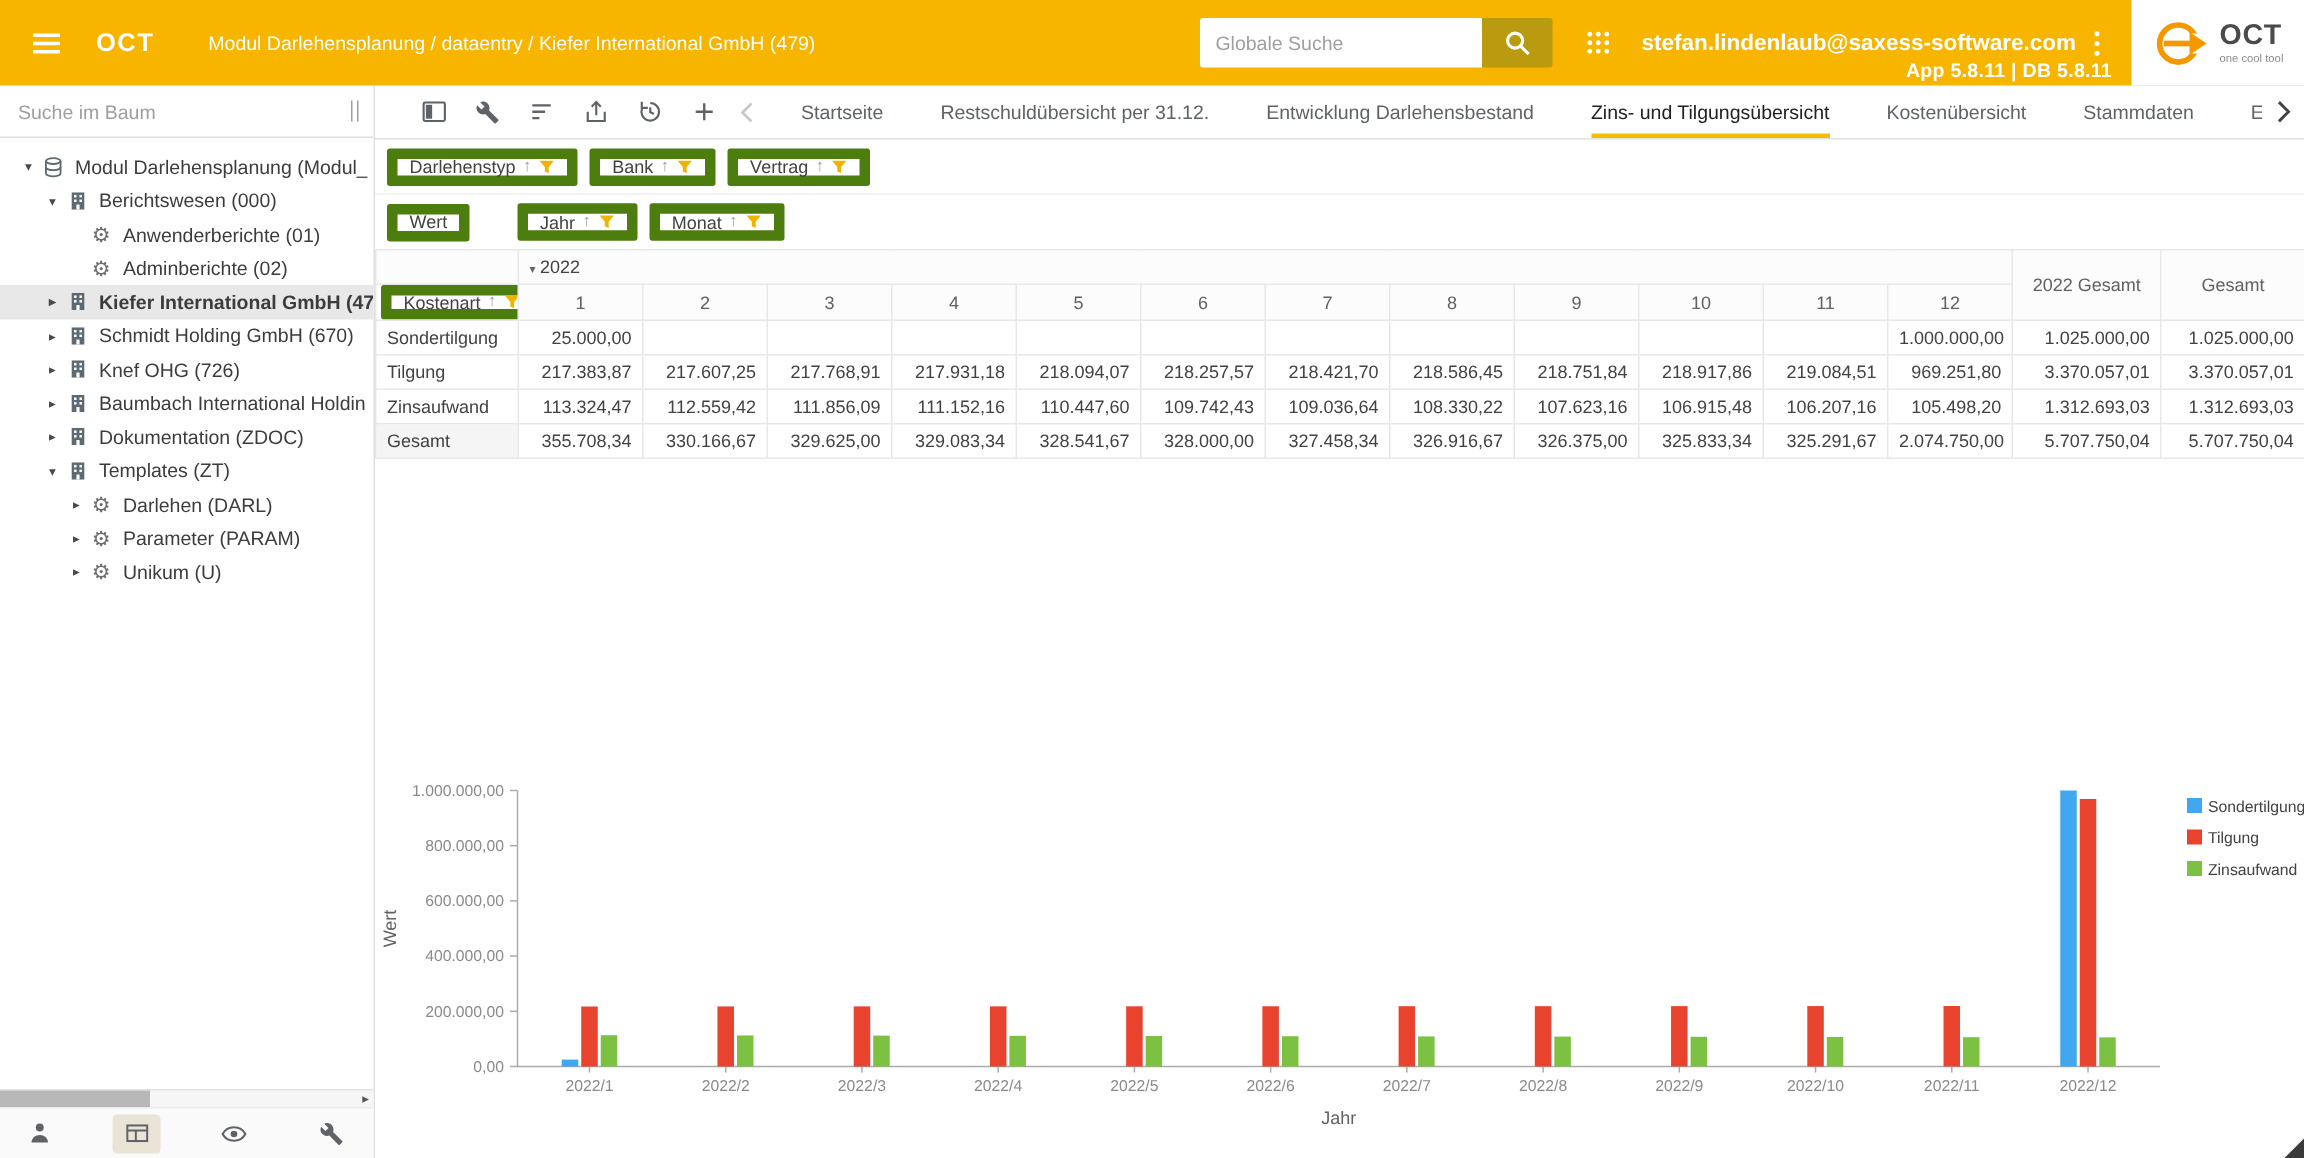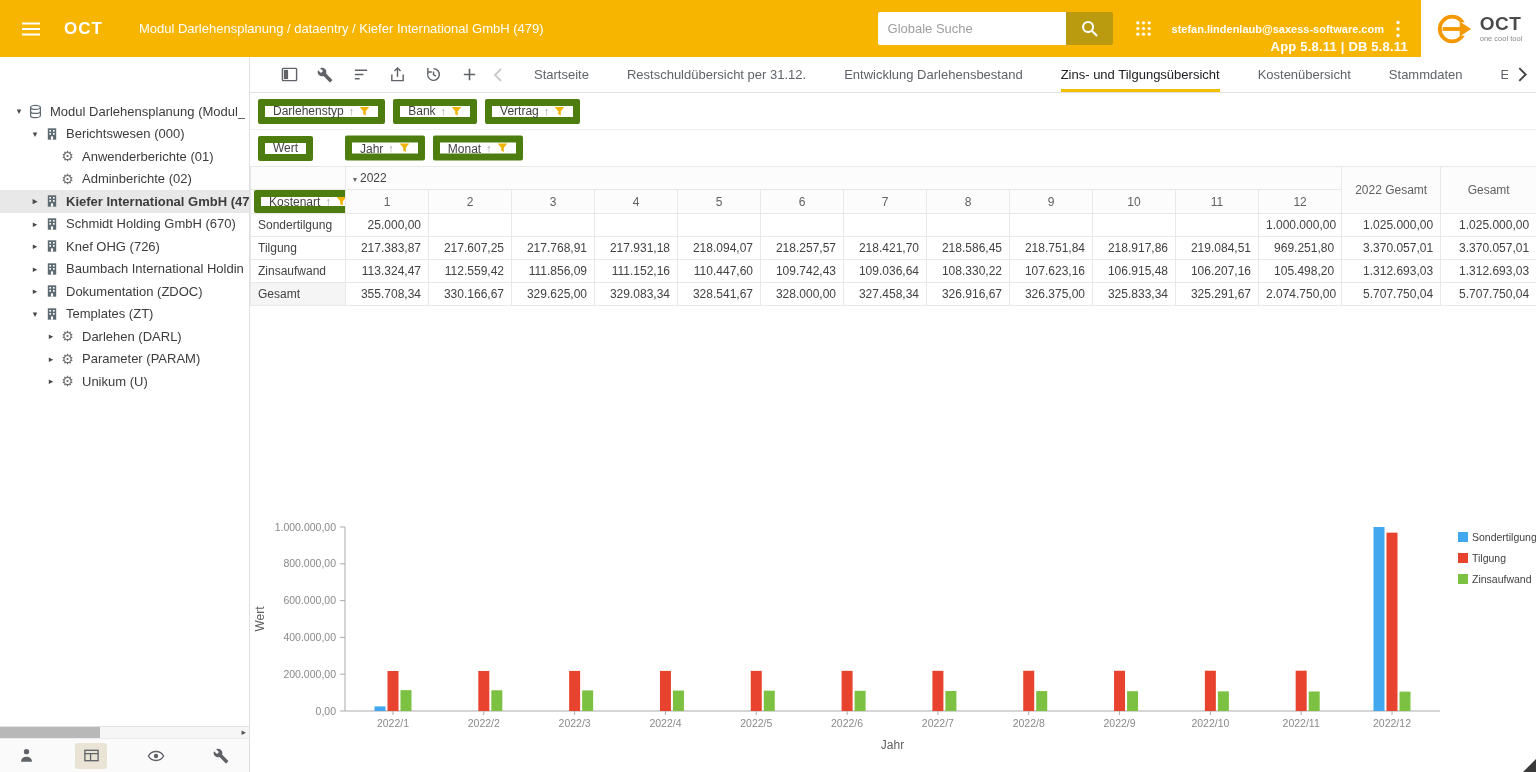--- a/index.html
+++ b/index.html
@@ -11,21 +11,21 @@
   
   .header{position:absolute;top:0;left:0;right:0;height:57px;background:#F8B500;display:flex;align-items:center;padding:0 132px 0 16px;z-index:5}
   .hbtn{display:flex;align-items:center;justify-content:center;padding:4px}
   .app-name{color:#fff;font-weight:bold;font-size:17px;letter-spacing:1px;margin:0 36px 0 18px}
   .breadcrumb{color:#fff;font-weight:normal;font-size:13px;white-space:nowrap;overflow:hidden}
   .hspacer{flex:1}
   .search-group{display:flex;align-items:stretch;height:33px;margin-right:18px}
   .search-group input{width:188px;border:none;outline:none;padding:12px 10px;font-size:13px;color:#424242;border-radius:2px 0 0 2px}
   .search-group input::placeholder{color:#9E9E9E}
   .search-btn{width:47px;background:#BA9A0E;display:flex;align-items:center;justify-content:center;border-radius:0 2px 2px 0}
-  .email{color:#fff;font-weight:bold;font-size:11px;margin:0 8px 0 16px;white-space:nowrap}
+  .email{color:#fff;font-weight:bold;font-size:15px;margin:0 8px 0 16px;white-space:nowrap}
   .version{position:absolute;right:128px;bottom:3px;color:#fff;font-size:13px;font-weight:bold;letter-spacing:.2px}
   .logo-box{position:absolute;right:0;top:0;width:115px;height:57px;background:#fff;display:flex;align-items:center;justify-content:center;gap:7px}
   .logo-txt{line-height:1}
   .logo-txt .nm{font-size:19px;font-weight:bold;color:#4a4a4a;letter-spacing:.5px}
   .logo-txt .tg{font-size:7.5px;color:#8a8a8a;margin-top:2px;white-space:nowrap}
 
   
   .sidebar{position:absolute;top:57px;left:0;width:250px;bottom:0;background:#fff;border-right:1px solid #E0E0E0}
   .sidebar-search{height:35px;border-bottom:1px solid #E0E0E0;display:flex;align-items:center;padding:0 8px 0 12px}
   .sidebar-search input{flex:1;border:none;outline:none;font-size:13px;color:#424242;min-width:0}
@@ -137,20 +137,27 @@
           </svg>
       </span>
       <div class="logo-txt">
         <div class="nm">OCT</div>
         <div class="tg">one cool tool</div>
       </div>
     </div>
   </header>
 
   <aside class="sidebar">
+    <div class="sidebar-search">
+      <input placeholder="Suche im Baum" style="">
+      <span class="drag-handle">
+          <i></i>
+          <i></i>
+        </span>
+    </div>
     <div class="tree">
         <div class="tree-row" style="padding-left: 12px;">
           <span class="tree-caret">▾</span>
           <span class="icon">
             <svg viewBox="0 0 16 16" width="15" height="15" fill="none" stroke="#5E6A72" stroke-width="1.3">
               <ellipse cx="8" cy="3.6" rx="5.2" ry="2.1"></ellipse>
               <path d="M2.8 3.6v8.8c0 1.15 2.33 2.1 5.2 2.1s5.2-.95 5.2-2.1V3.6"></path>
               <path d="M2.8 8c0 1.15 2.33 2.1 5.2 2.1S13.2 9.15 13.2 8"></path>
             </svg>
           </span>

